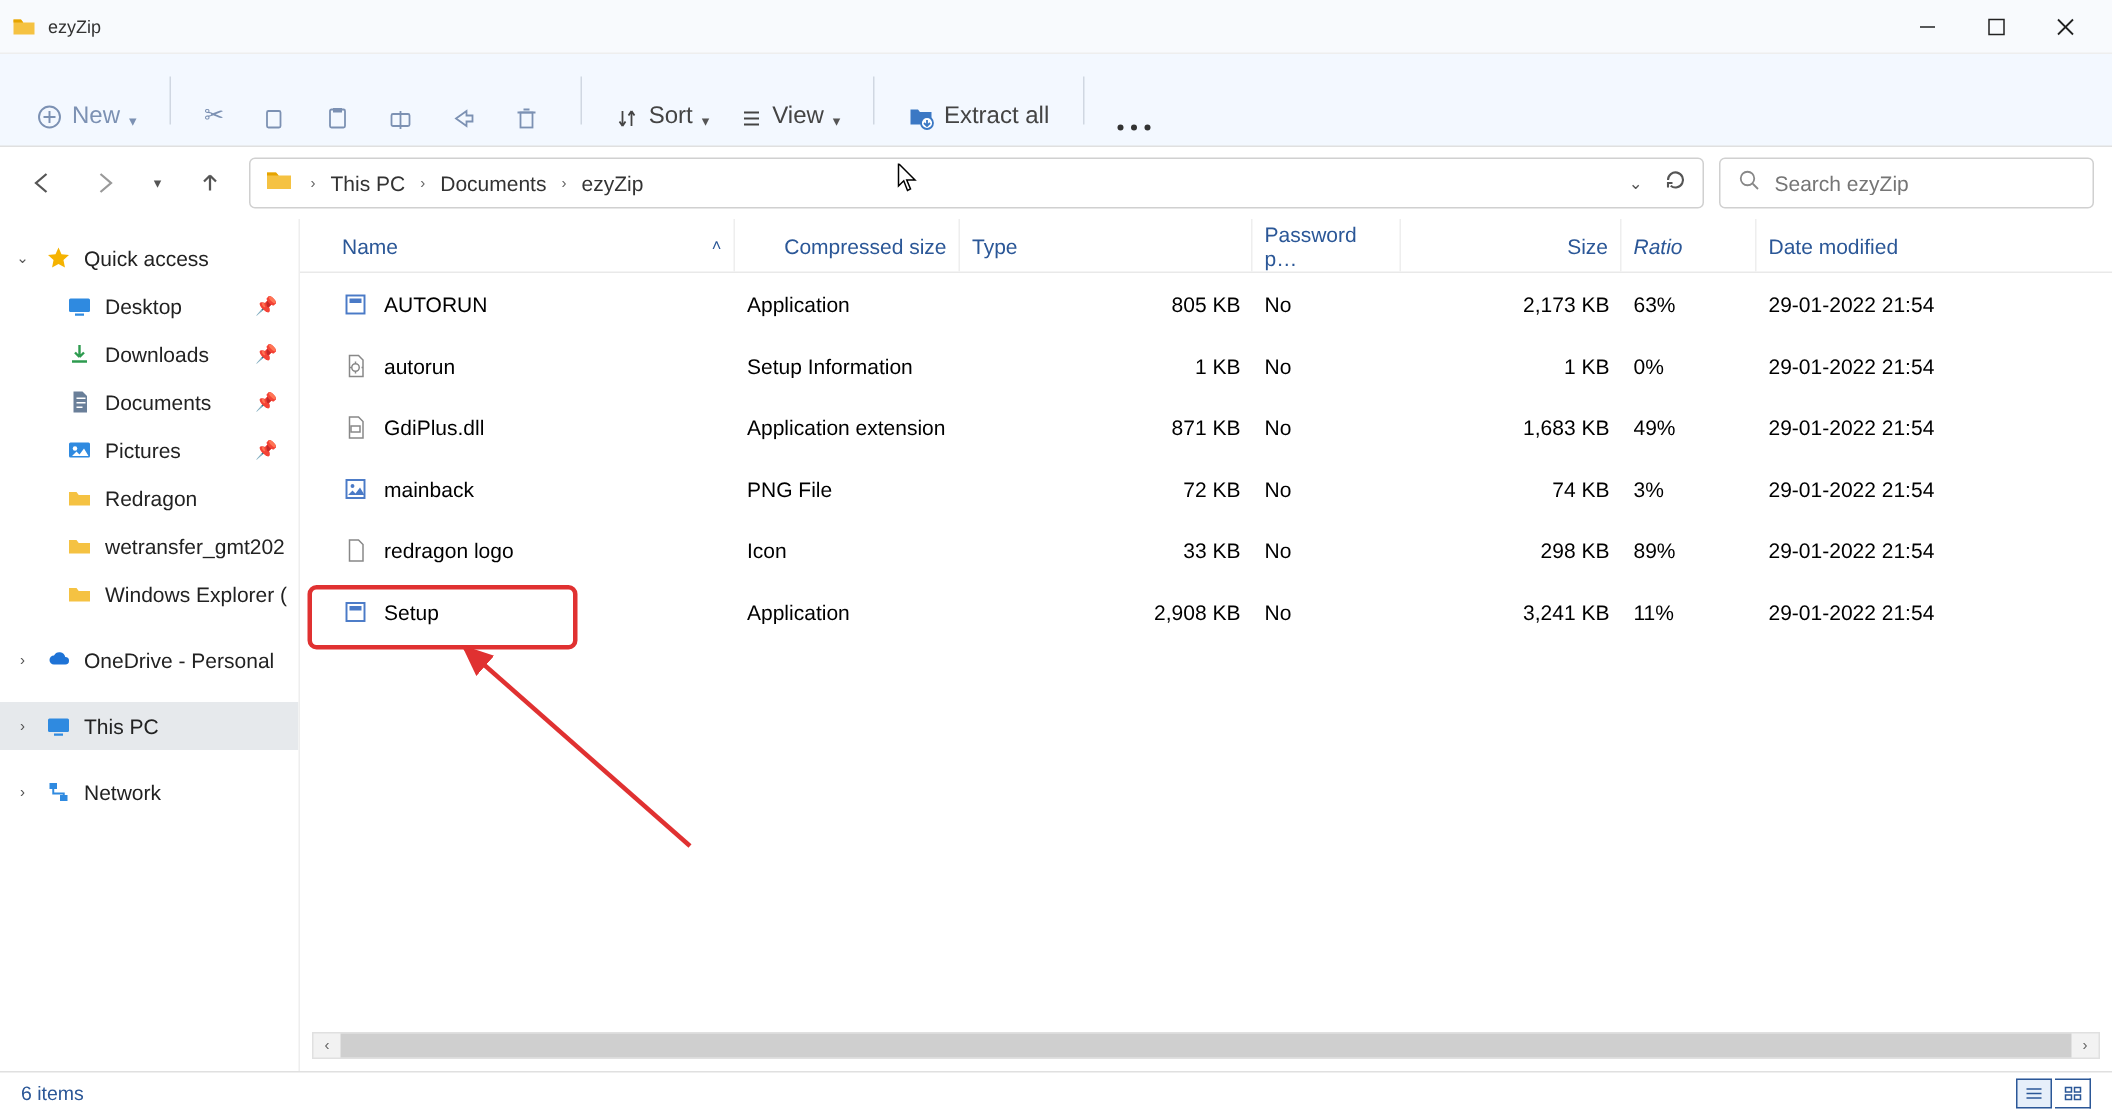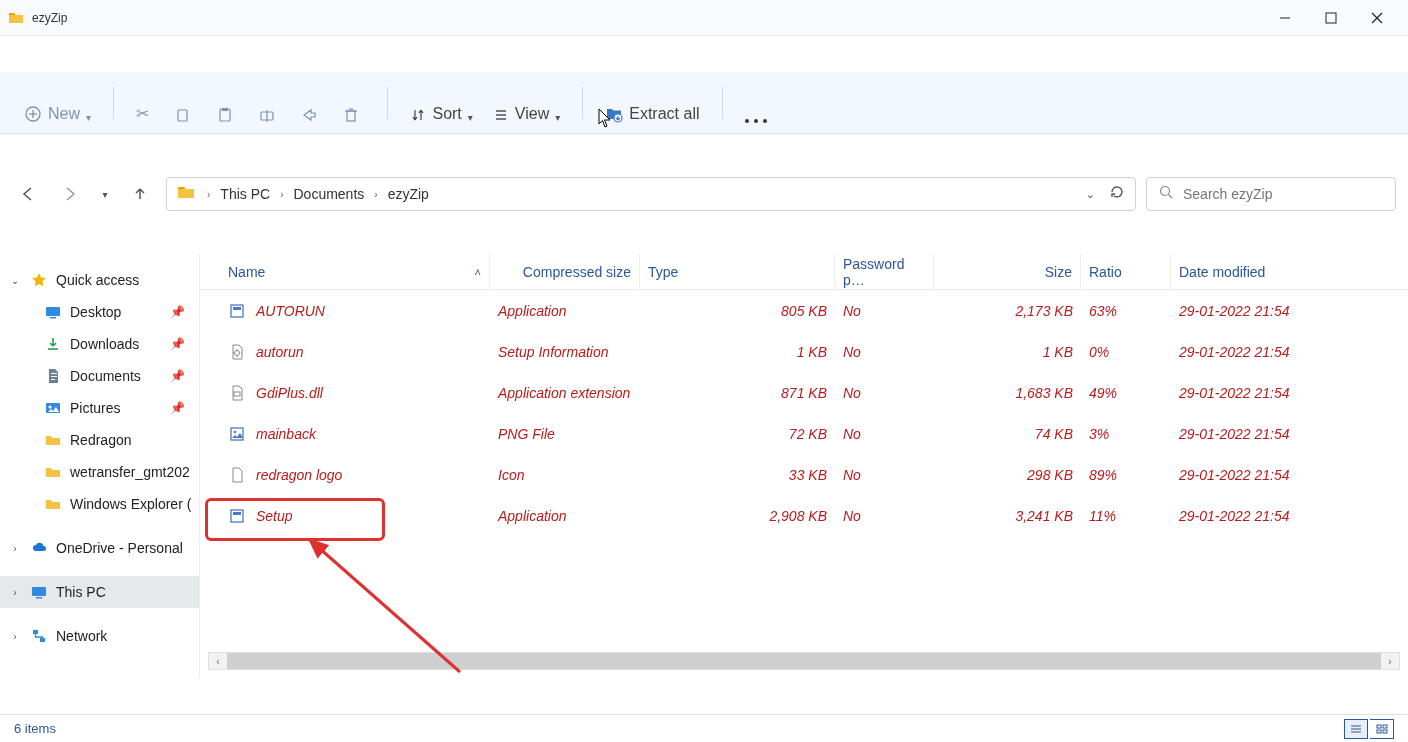--- a/index.html
+++ b/index.html
@@ -1,17 +1,17 @@
 <!DOCTYPE html>
 <html><head>
 <meta charset="utf-8">
 <style>
   * { box-sizing: border-box; margin: 0; padding: 0; font-family: "Segoe UI", Tahoma, sans-serif; }
   html, body { width: 1408px; height: 742px; background: #ffffff; overflow: hidden; }
-  .window { width: 1408px; height: 742px; display: flex; flex-direction: column; position: relative; gap: 36px; }
+  .window { width: 1408px; height: 742px; display: flex; flex-direction: column; position: relative; }
   
   .titlebar { height: 36px; display: flex; align-items: center; padding: 0 8px; border-bottom: 1px solid #eee; background: #f8fafd; }
   .titlebar .title-icon { width: 16px; height: 16px; margin-right: 8px; display: inline-flex; align-items: center; justify-content: center; }
   .titlebar .title-text { font-size: 12px; color: #333; }
   .win-controls { margin-left: auto; display: flex; }
   .win-controls .ctrl { width: 46px; height: 32px; display: flex; align-items: center; justify-content: center; cursor: pointer; }
   
   .toolbar { height: 62px; display: flex; align-items: center; background: #f3f8ff; border-bottom: 1px solid #e0e0e0; padding: 0 14px; color: #444; }
   .tbtn { display: flex; align-items: flex-end; height: 40px; padding: 0 10px; border-radius: 4px; cursor: pointer; }
   .tbtn.disabled { color: #7c91b3; cursor: default; }
@@ -43,23 +43,23 @@
   
   .filelist { flex: 1; display: flex; flex-direction: column; position: relative; overflow: hidden; }
   .cols { display: flex; height: 36px; border-bottom: 1px solid #e9e9e9; color: #2b5797; font-size: 14px; align-items: center; padding-left: 20px; }
   .col { padding: 0 8px; display: flex; align-items: center; gap: 8px; border-right: 1px solid #eee; height: 100%; }
   .col:last-child { border-right: none; }
   .c-name   { width: 270px; }
   .c-type   { width: 195px; }
   .c-csize  { width: 150px; justify-content: flex-end; text-align: right; }
   .c-pwd    { width: 99px; }
   .c-size   { width: 147px; justify-content: flex-end; text-align: center; }
-  .c-ratio  { width: 90px; }
+  .c-ratio  { width: 90px; font-style: italic; }
   .c-date   { width: 180px; }
-  .row { display: flex; height: 41px; align-items: center; padding-left: 20px; color: #b91c1c; font-size: 14px; cursor: default; font-style: italic; }
+  .row { display: flex; height: 41px; align-items: center; padding-left: 20px; color: #000000; font-size: 14px; cursor: default; }
   .row .cell { padding: 0 8px; white-space: nowrap; overflow: hidden; text-overflow: ellipsis; }
   .row .icon-cell { width: 270px; display: flex; align-items: center; gap: 10px; }
   .row .fic { width: 18px; height: 18px; display: inline-flex; align-items: center; justify-content: center; flex-shrink: 0; }
   .row .type-cell { width: 195px; }
   .row .csize-cell { width: 150px; text-align: right; }
   .row .pwd-cell { width: 99px; }
   .row .size-cell { width: 147px; text-align: right; }
   .row .ratio-cell { width: 90px; }
   .row .date-cell { width: 180px; }
   

